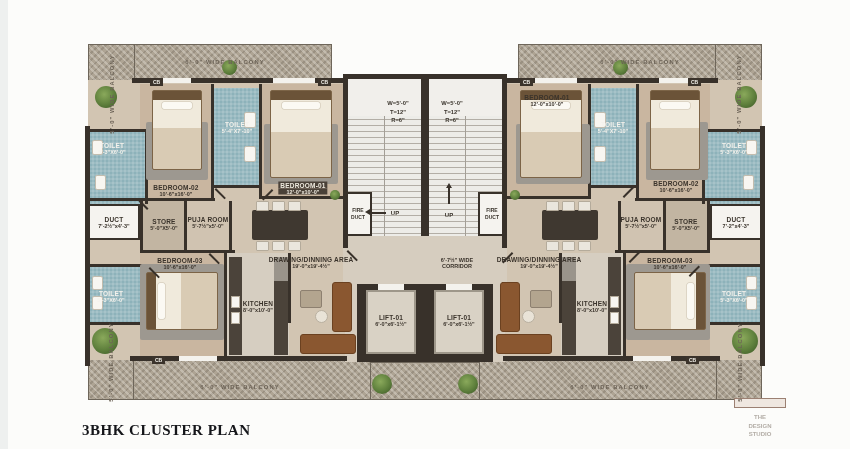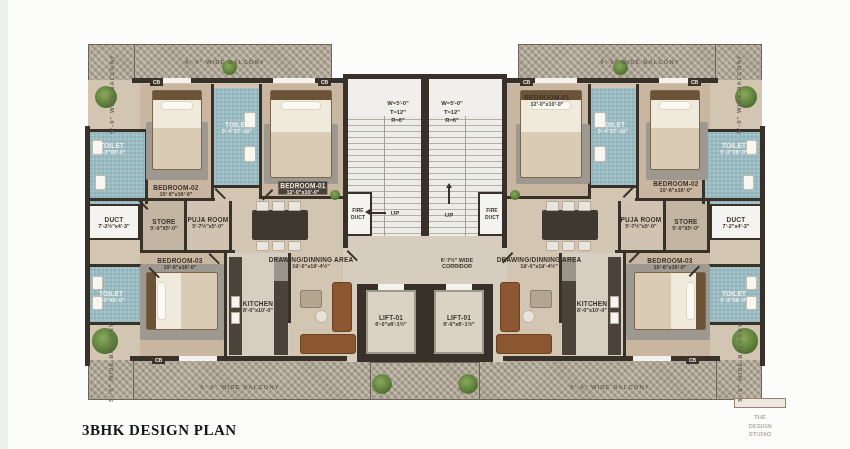--- a/index.html
+++ b/index.html
@@ -413,20 +413,20 @@
 
   <div class="ballbl" style="left:225px;top:62px">6'-0" WIDE BALCONY</div>
   <div class="ballbl" style="left:640px;top:62px">6'-0" WIDE BALCONY</div>
   <div class="ballbl" style="left:240px;top:387px">6'-0" WIDE BALCONY</div>
   <div class="ballbl" style="left:610px;top:387px">6'-0" WIDE BALCONY</div>
   <div class="ballbl vlabel" style="left:112px;top:94px">5'-0" WIDE BALCONY</div>
   <div class="ballbl vlabel" style="left:111px;top:362px">5'-0" WIDE BALCONY</div>
   <div class="ballbl vlabel" style="left:739px;top:94px">5'-0" WIDE BALCONY</div>
   <div class="ballbl vlabel" style="left:740px;top:362px">5'-0" WIDE BALCONY</div>
 
-  <div class="title" style="left:82px;top:422px">3BHK DESIGN PLAN</div>
+  <div class="title" style="left:82px;top:422px">3BHK CLUSTER PLAN</div>
   <div class="logobox" style="left:734px;top:398px;width:52px;height:10px"></div>
   <div class="wm" style="left:735px;top:413px;width:50px">
     <span style="display:block">THE</span>
     <span style="display:block">DESIGN</span>
     <span style="display:block">STUDIO</span>
   </div>
 </div>
 
 </body></html>

